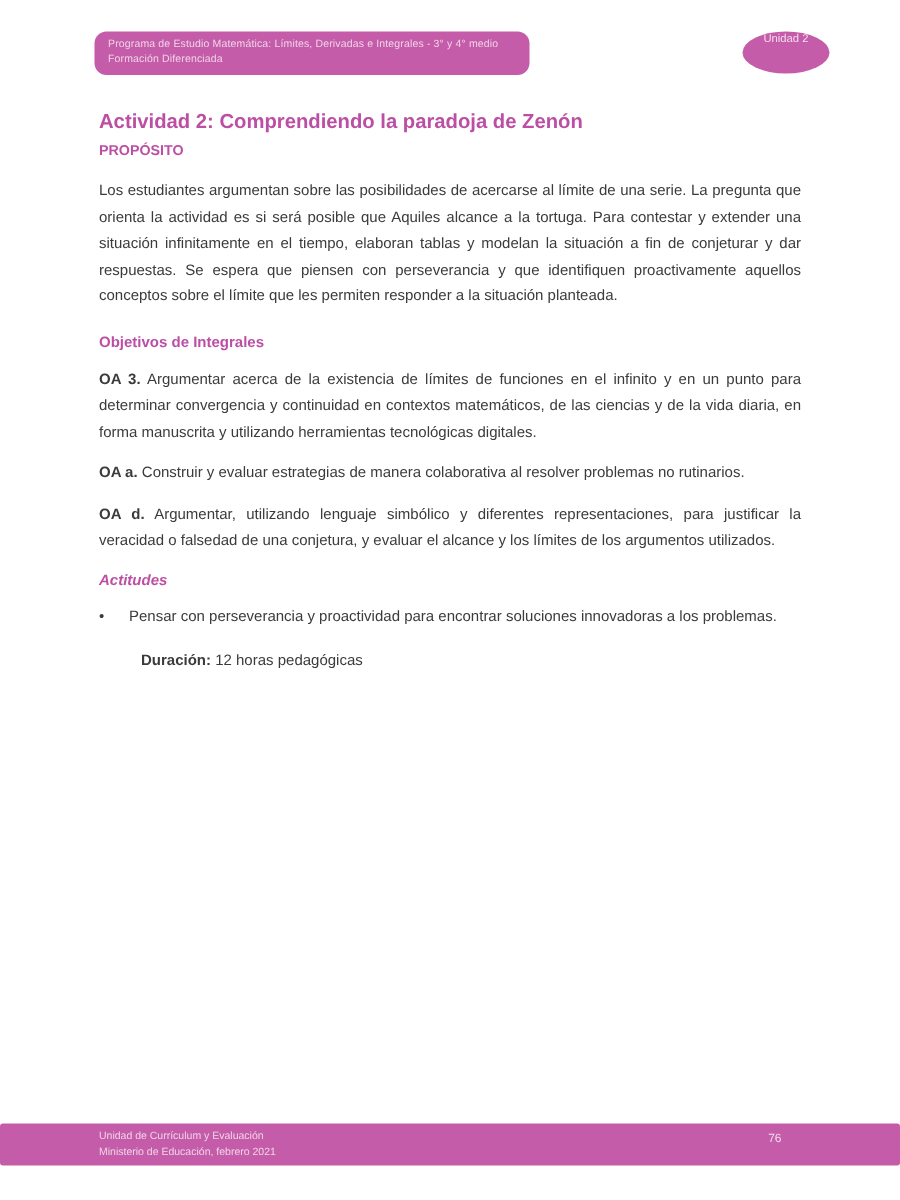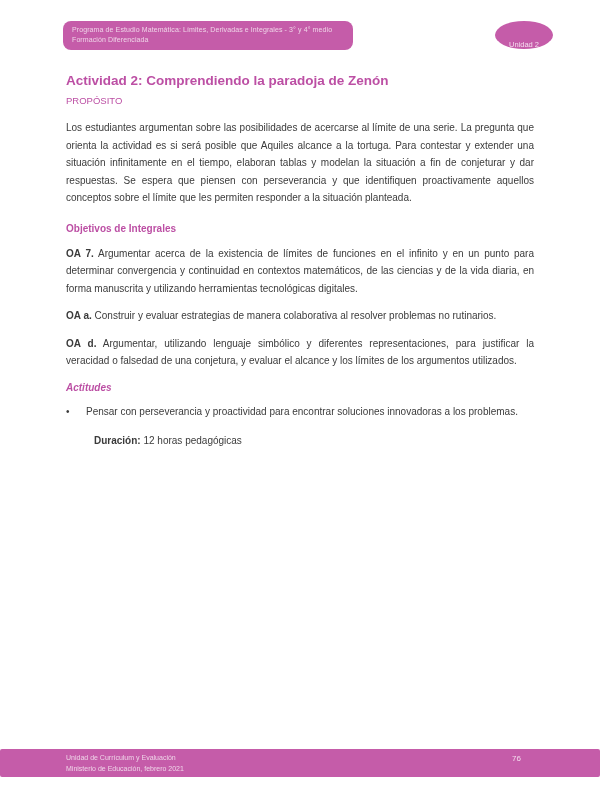--- a/index.html
+++ b/index.html
@@ -33,37 +33,37 @@
     font-size:7px;
     line-height:10px;
     letter-spacing:.1px;
   }
   .program-tag div{white-space:nowrap;}
   .unit-pill{
     background:var(--brand,#C55CA9);
     color:#F4DCEE;
     width:58px;height:28px;
     border-radius:50%;
-    display:flex;align-items:flex-end;justify-content:center;
+    display:flex;align-items:flex-start;justify-content:center;
     font-size:7.5px;
   }
   
   .content{margin:0 66px 4px 66px;color:var(--body-text,#3B3B3B);}
   .title{
     margin-top:22px;
     color:var(--heading,#BC4FA4);
     font-size:13.5px;
     font-weight:bold;
     line-height:17px;
   }
   .purpose-heading{
     margin-top:6px;
     color:var(--heading,#BC4FA4);
     font-size:9.5px;
-    font-weight:normal;
+    font-weight:bold;
     line-height:12px;
   }
   .body-par{
     margin-top:12px;
     font-size:10px;
     line-height:17.5px;
     text-align:justify;
   }
   .section-heading{
     color:var(--heading,#BC4FA4);
@@ -140,21 +140,21 @@
 
     <h1 class="title">Actividad 2: Comprendiendo la paradoja de Zenón</h1>
 
     <div class="purpose-heading">PROPÓSITO</div>
 
     <p class="body-par">Los estudiantes argumentan sobre las posibilidades de acercarse al límite de una serie. La pregunta que orienta la actividad es si será posible que Aquiles alcance a la tortuga. Para contestar y extender una situación infinitamente en el tiempo, elaboran tablas y modelan la situación a fin de conjeturar y dar respuestas. Se espera que piensen con perseverancia y que identifiquen proactivamente aquellos conceptos sobre el límite que les permiten responder a la situación planteada.</p>
 
     <div class="section-heading objectives-heading">Objetivos de Integrales</div>
 
     <p class="oa-item">
-      <span class="b">OA 7.</span>
+      <span class="b">OA 3.</span>
       <span>Argumentar acerca de la existencia de límites de funciones en el infinito y en un punto para determinar convergencia y continuidad en contextos matemáticos, de las ciencias y de la vida diaria, en forma manuscrita y utilizando herramientas tecnológicas digitales.</span>
     </p>
 
     <p class="oa-item">
       <span class="b">OA a.</span>
       <span>Construir y evaluar estrategias de manera colaborativa al resolver problemas no rutinarios.</span>
     </p>
 
     <p class="oa-item">
       <span class="b">OA d.</span>

